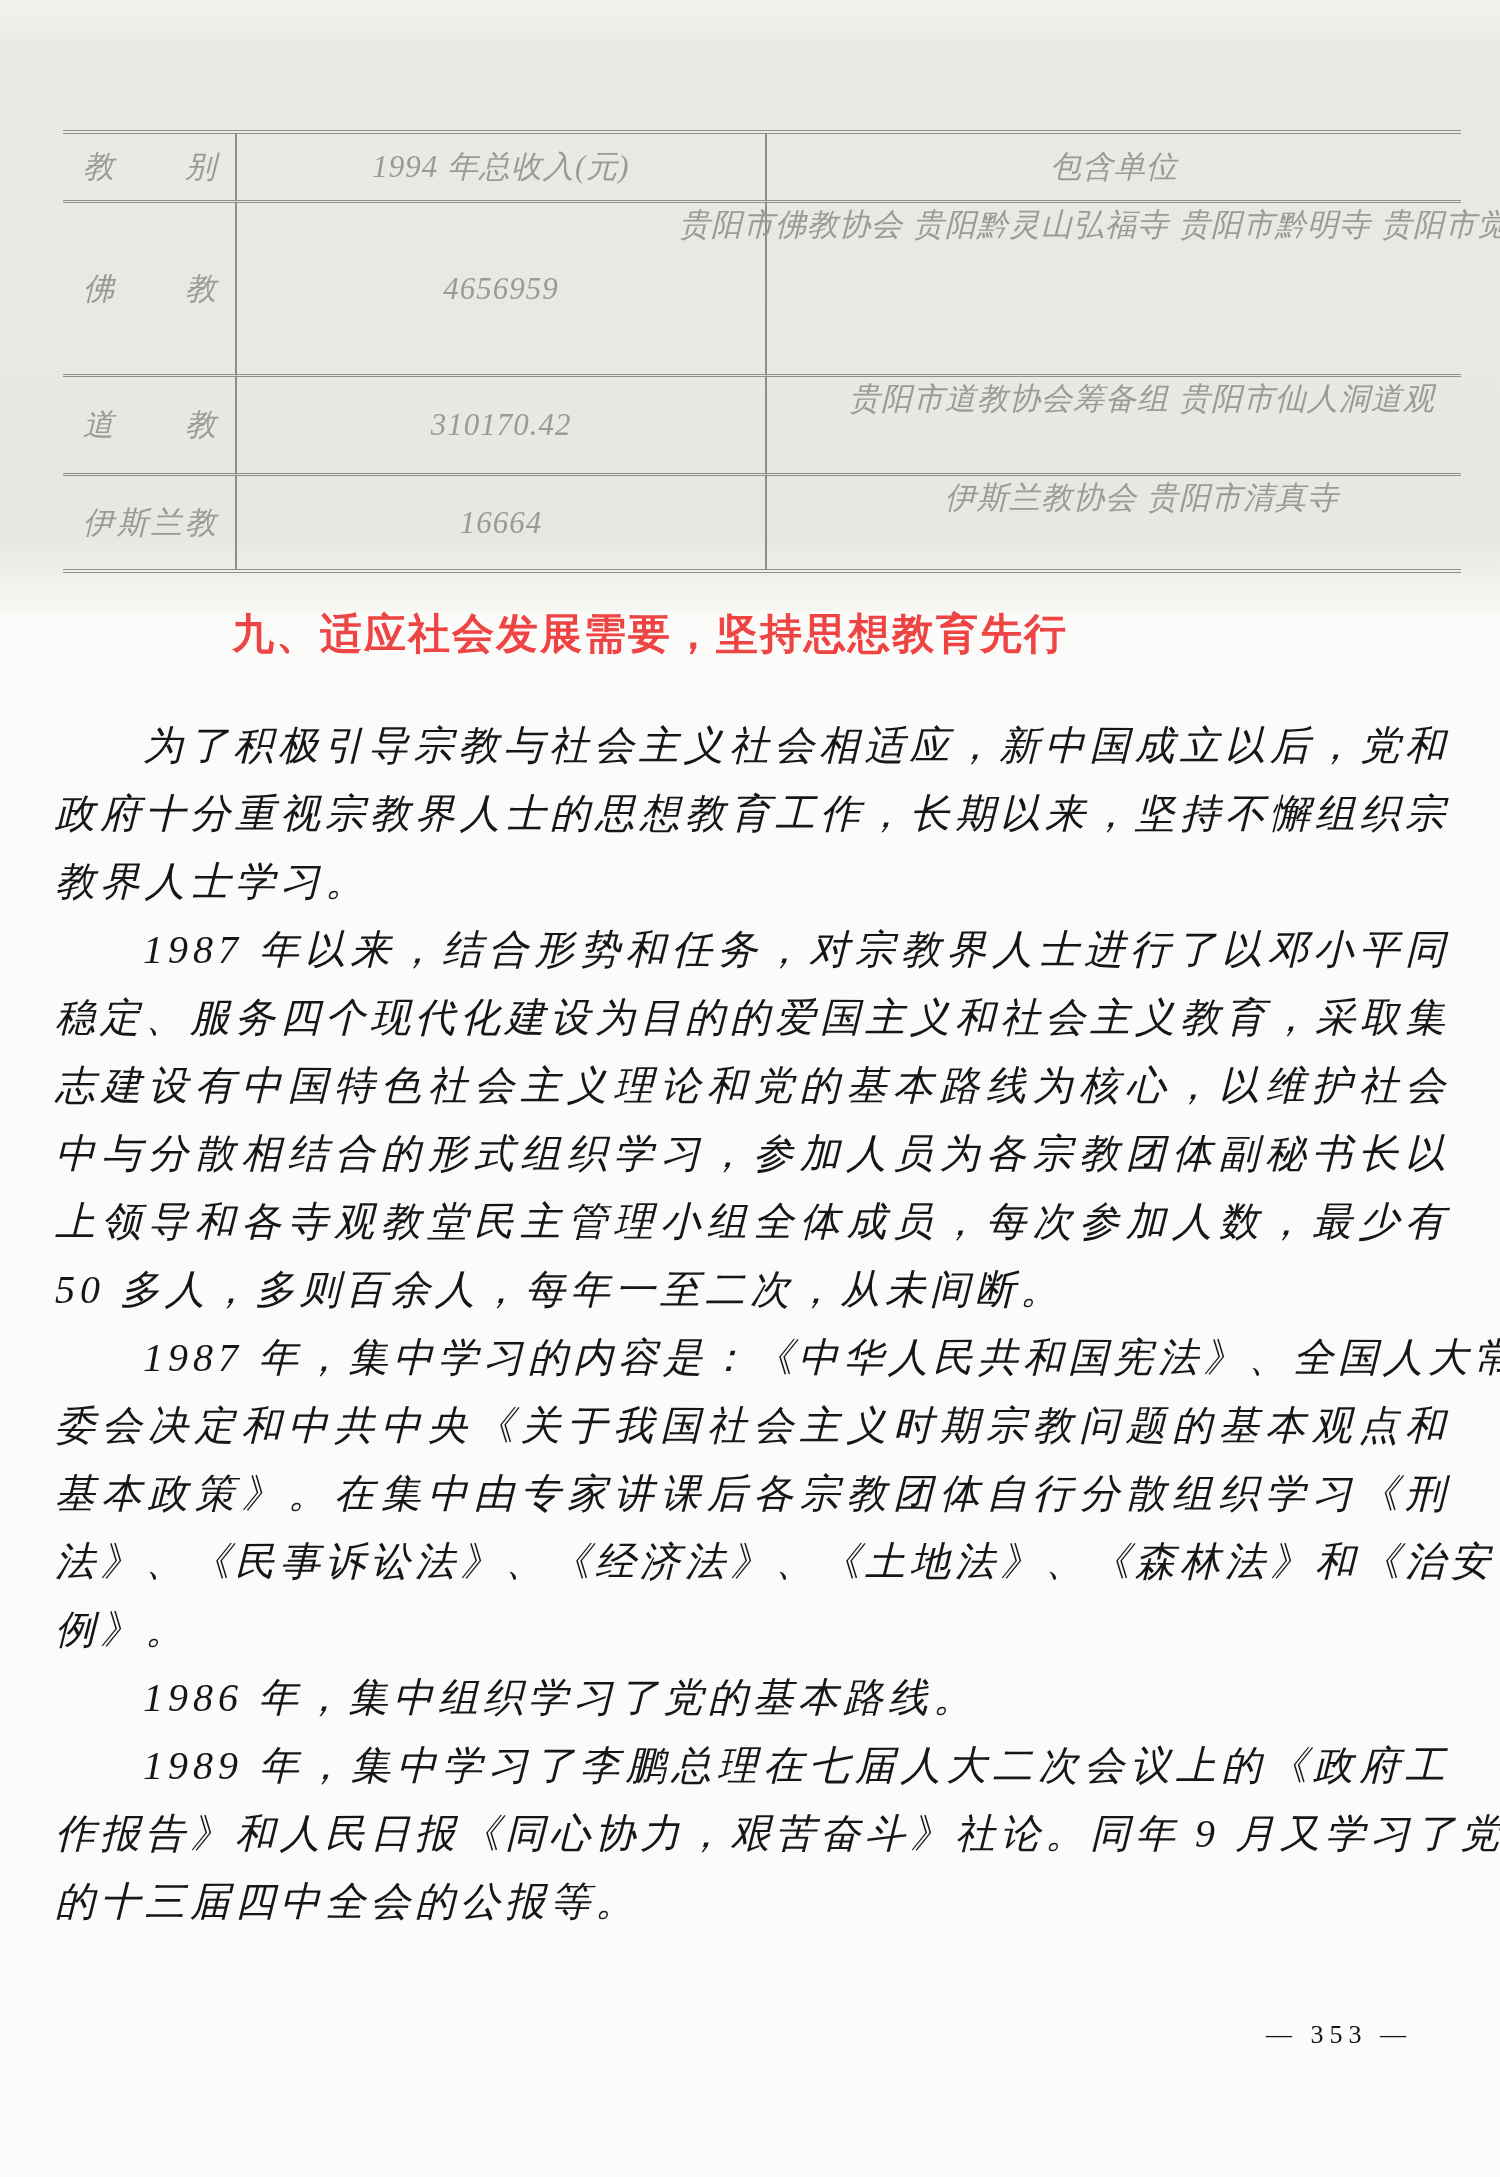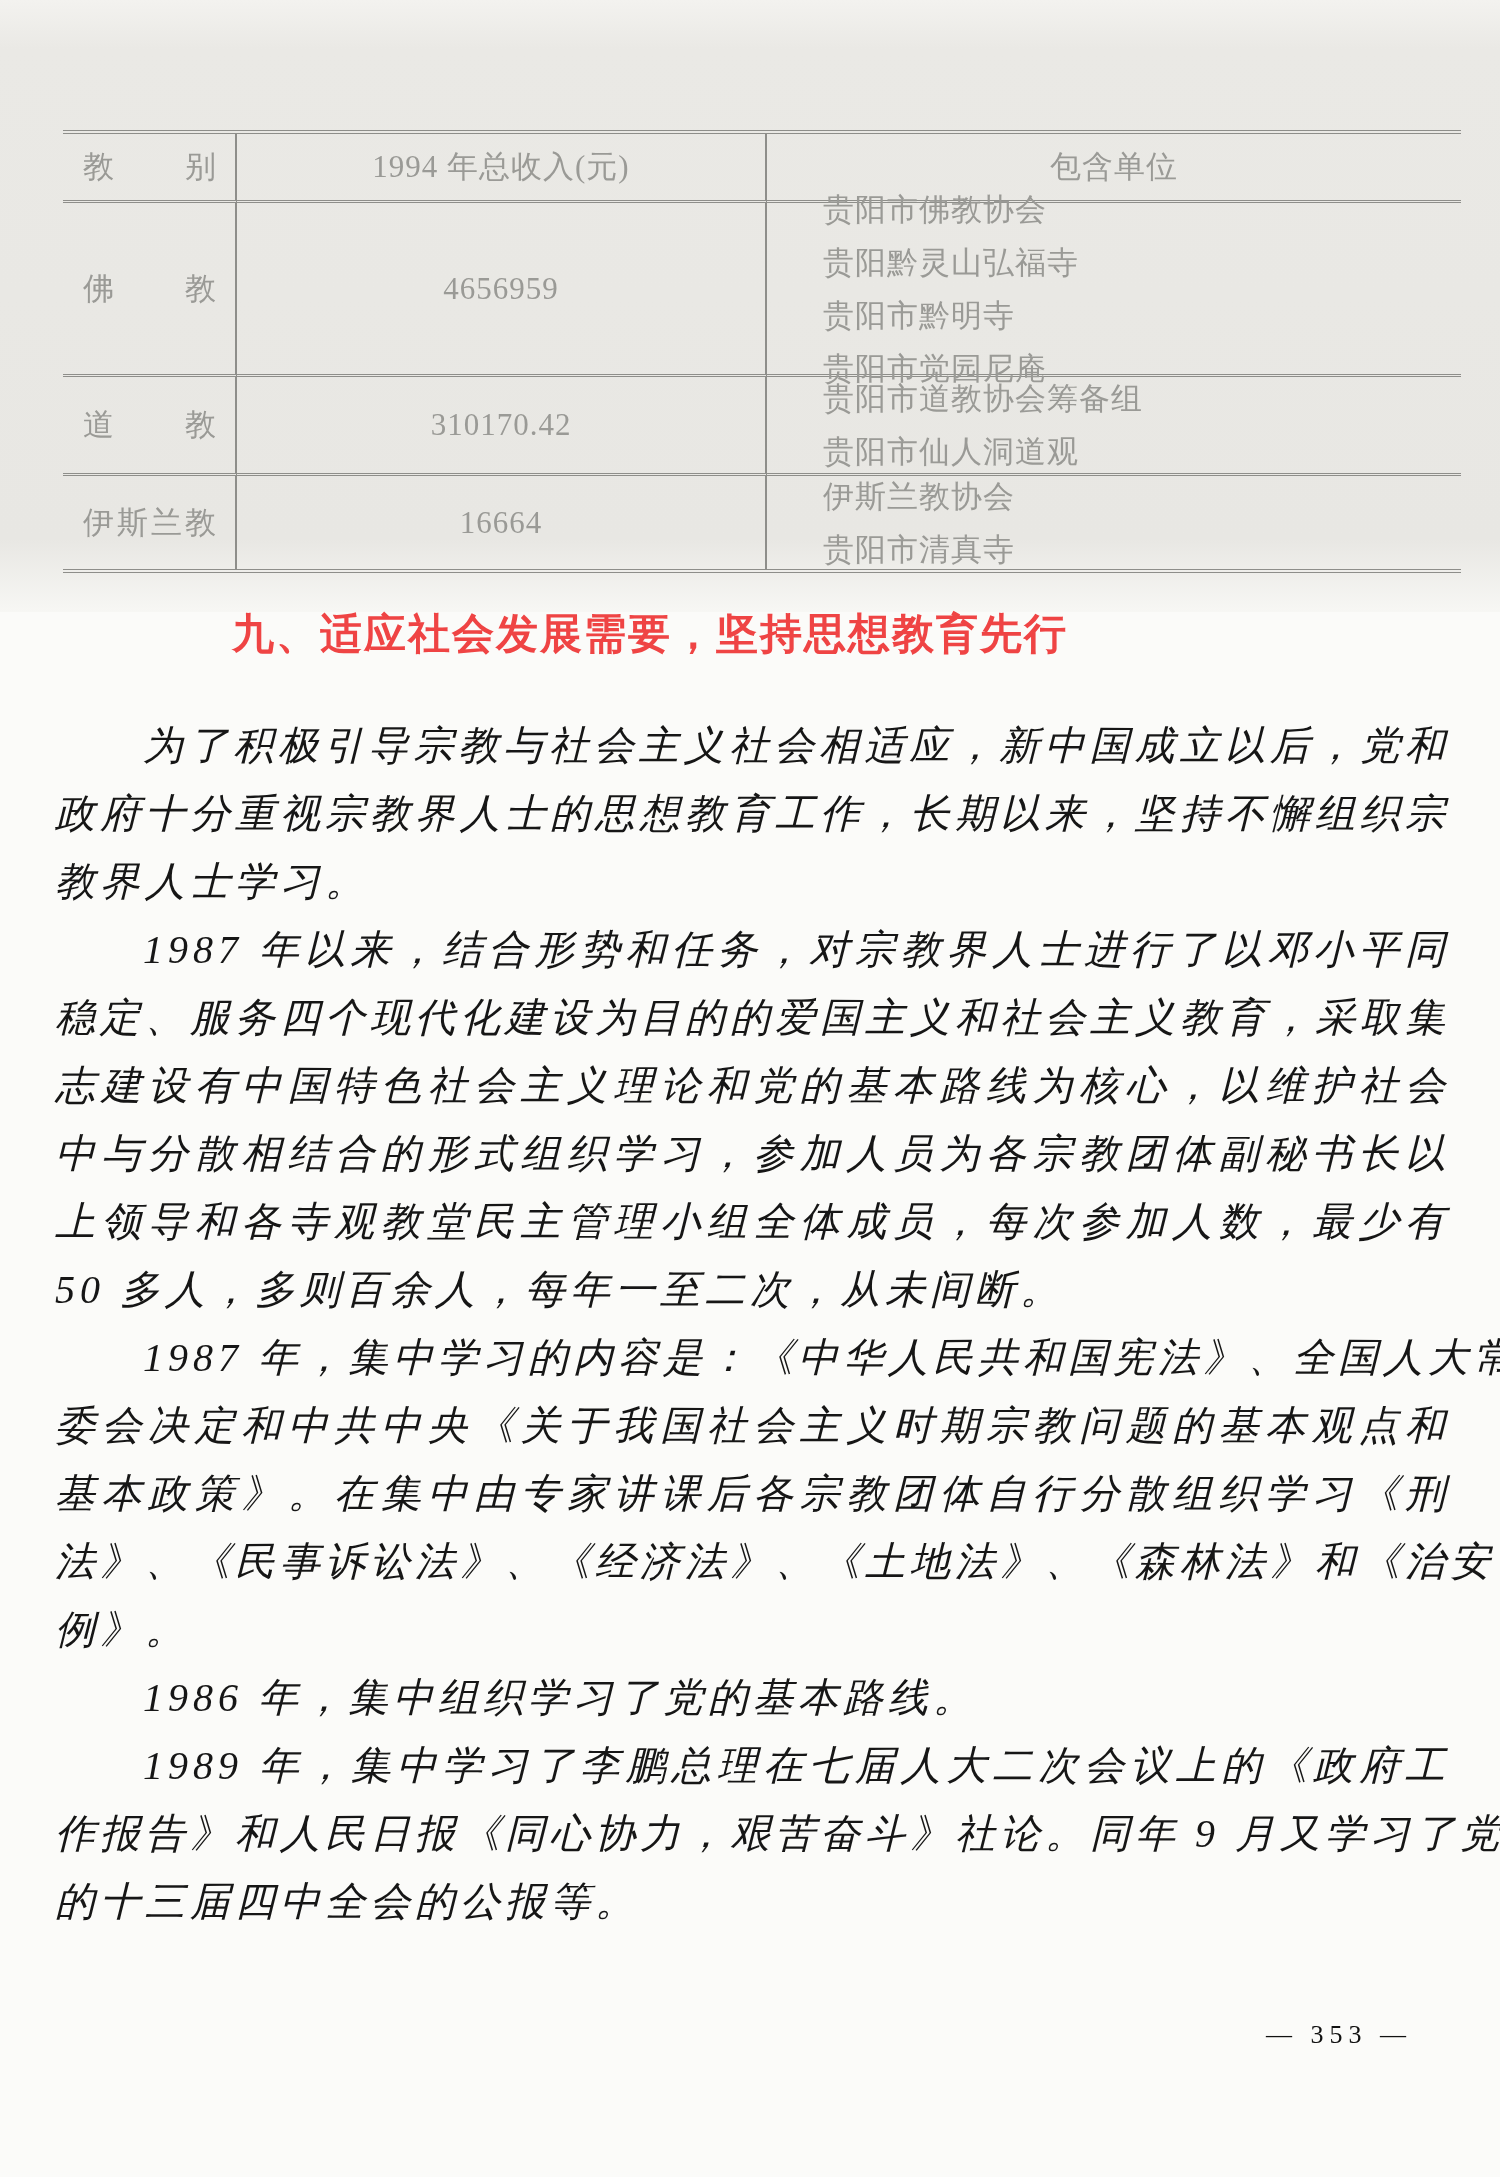--- a/index.html
+++ b/index.html
@@ -31,31 +31,32 @@
     grid-template-columns:174px 530px 694px;
     grid-template-rows:69px 174px 99px 93px;
     border-top:4px double var(--table-line);
     border-bottom:4px double var(--table-line);
     color:var(--table-text);
   }
   .cell{
     display:flex;align-items:center;
     font-size:31px;
     letter-spacing:1px;
+    font-style:italic;
   }
   .vr{border-right:2px solid var(--table-line);}
   .hb{border-bottom:3px double var(--table-line);}
   .cell.center{justify-content:center;}
   .cell.cat{padding-left:20px;}
   .spread{
     display:inline-block;width:134px;
     text-align:justify;text-align-last:justify;
   }
   .cell.units{
-    flex-direction:column;align-items:flex-start;justify-content:center;
+    flex-direction:row;align-items:flex-start;justify-content:center;
     padding-left:56px;line-height:43px;gap:10px;
   }
   .unit-line{white-space:nowrap;}
   
   .heading{
     position:absolute;left:0;top:606px;width:1300px;
     margin:0;text-align:center;
     font-size:42px;font-weight:bold;letter-spacing:2px;
     color:#ef4444;
     font-family:"Liberation Sans","DejaVu Sans",sans-serif;

